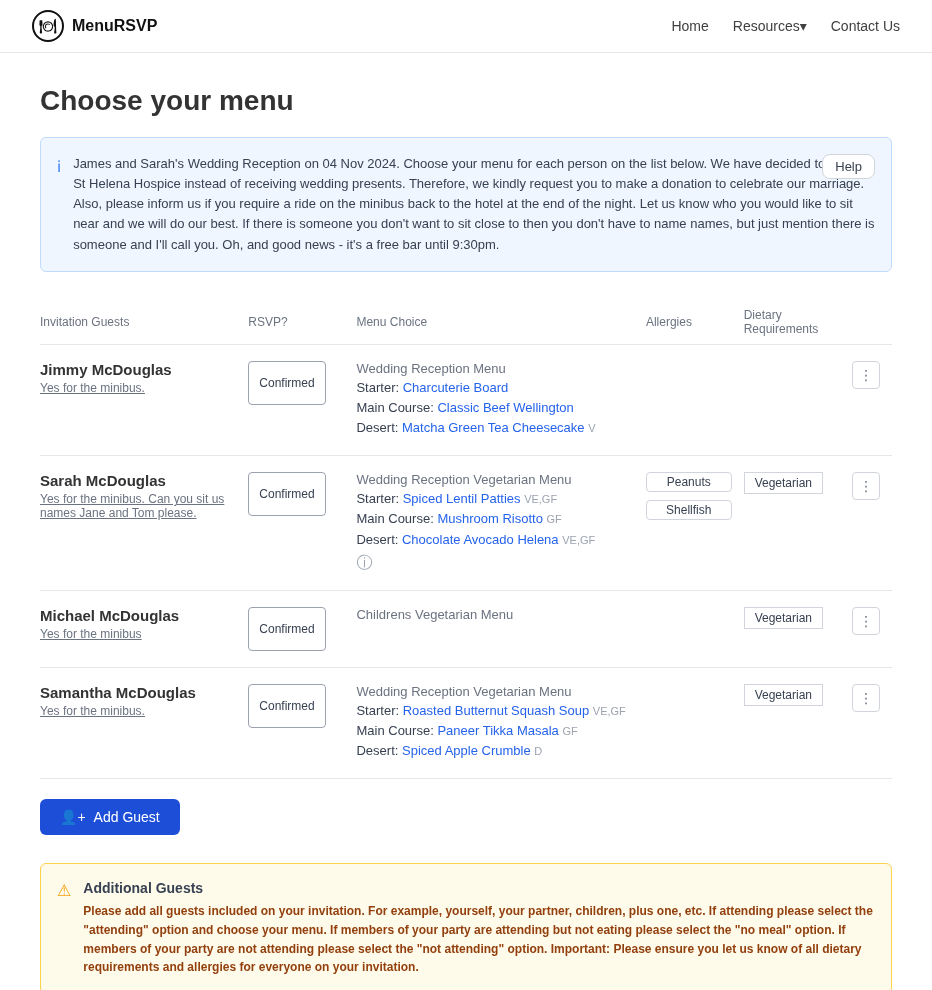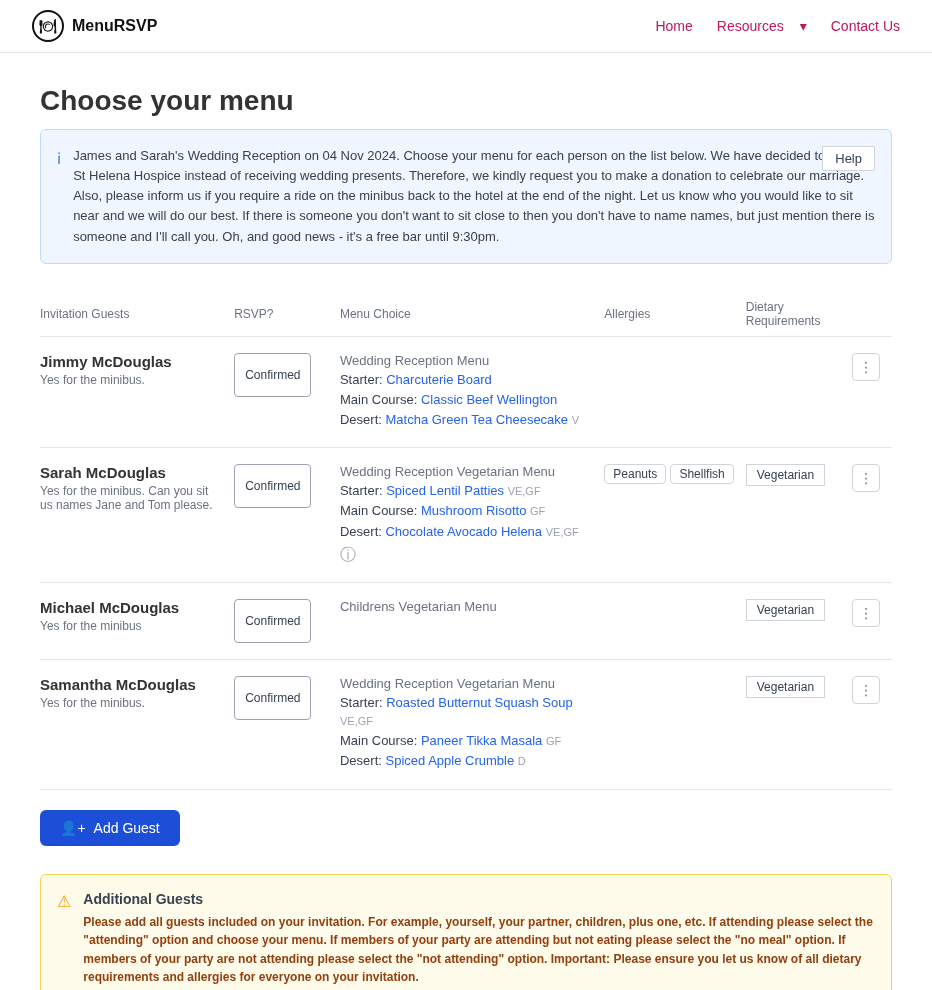--- a/index.html
+++ b/index.html
@@ -9,39 +9,39 @@
     .navbar {
       display: flex; align-items: center; justify-content: space-between;
       padding: 10px 32px; border-bottom: 1px solid #e5e7eb;
     }
     .navbar-brand { display: flex; align-items: center; gap: 8px; font-weight: 700; font-size: 16px; color: #111; }
     .brand-icon {
       width: 32px; height: 32px; border-radius: 50%; border: 2px solid #111;
       display: flex; align-items: center; justify-content: center; font-size: 14px;
     }
     .navbar-links { display: flex; align-items: center; gap: 24px; }
-    .navbar-links a { text-decoration: none; color: #be185d; font-size: 14px; }
-    .resources-link { display: flex; align-items: center; gap: 16px; }
+    .navbar-links a { text-decoration: none; color: #404040; font-size: 14px; }
+    .resources-link { display: flex; align-items: center; gap: 0; }
 
     
     .main { max-width: 900px; margin: 0 auto; padding: 32px 24px; }
 
-    h1 { font-size: 28px; font-weight: 700; margin-bottom: 12px; }
+    h1 { font-size: 28px; font-weight: 700; margin-bottom: 20px; }
 
     
     .info-box {
       background: #eff6ff; border: 1px solid #bfdbfe; border-radius: 6px;
       padding: 16px; display: flex; align-items: flex-start; gap: 12px;
       margin-bottom: 28px; position: relative;
     }
     .info-icon { color: #3b82f6; font-size: 16px; margin-top: 1px; flex-shrink: 0; }
     .info-text { font-size: 13px; color: #374151; line-height: 1.55; }
     .help-btn {
       position: absolute; top: 16px; right: 16px;
-      background: #fff; border: 1px solid #d1d5db; border-radius: 1px;
+      background: #fff; border: 1px solid #d1d5db; border-radius: 8px;
       padding: 4px 12px; font-size: 13px; cursor: pointer; color: #374151;
     }
 
     
     .guest-table { width: 100%; border-collapse: collapse; }
     .guest-table thead tr { border-bottom: 1px solid #e5e7eb; }
     .guest-table th {
       text-align: left; font-size: 12px; color: #6b7280; font-weight: 500;
       padding: 8px 12px 8px 0;
     }
@@ -49,21 +49,21 @@
     .col-rsvp { width: 110px; }
     .col-menu { width: 310px; }
     .col-allergy { width: 100px; }
     .col-dietary { width: 110px; }
     .col-action { width: 40px; }
 
     .guest-table tbody tr { border-bottom: 1px solid #e5e7eb; }
     .guest-table td { padding: 16px 12px 16px 0; vertical-align: top; }
 
     .guest-name { font-weight: 700; font-size: 15px; margin-bottom: 3px; }
-    .guest-note { font-size: 12px; color: #6b7280; }
+    .guest-note { font-size: 12px; color: #6b7280; text-decoration: underline; }
 
     .confirmed-badge {
       display: inline-block; border: 1px solid #9ca3af; border-radius: 4px;
       padding: 14px 10px; font-size: 12px; color: #374151; background: #fff;
     }
 
     .menu-title { font-size: 13px; color: #6b7280; margin-bottom: 3px; }
     .menu-item { font-size: 13px; color: #374151; margin-bottom: 2px; line-height: 1.4; }
     .menu-item .label { color: #374151; font-weight: 500; }
     .menu-item .value { color: #2563eb; }
@@ -98,21 +98,21 @@
 
     
     .warning-box {
       background: #fffbeb; border: 1px solid #fcd34d; border-radius: 6px;
       padding: 16px; display: flex; align-items: flex-start; gap: 12px;
     }
     .warning-icon { color: #f59e0b; font-size: 16px; flex-shrink: 0; margin-top: 1px; }
     .warning-title { font-size: 14px; font-weight: 600; color: #374151; margin-bottom: 6px; }
     .warning-text { font-size: 12px; color: #92400e; line-height: 1.55; font-weight: bold; }
 
-    .allergy-badges { display: flex; flex-direction: row; gap: 4px; }
+    .allergy-badges { display: flex; flex-direction: column; gap: 4px; text-align: center; }
   </style>
 </head>
 <body>
 
 <nav class="navbar">
   <div class="navbar-brand">
     <div class="brand-icon">
       <span>🍽</span>
     </div>
     <span>MenuRSVP</span>

